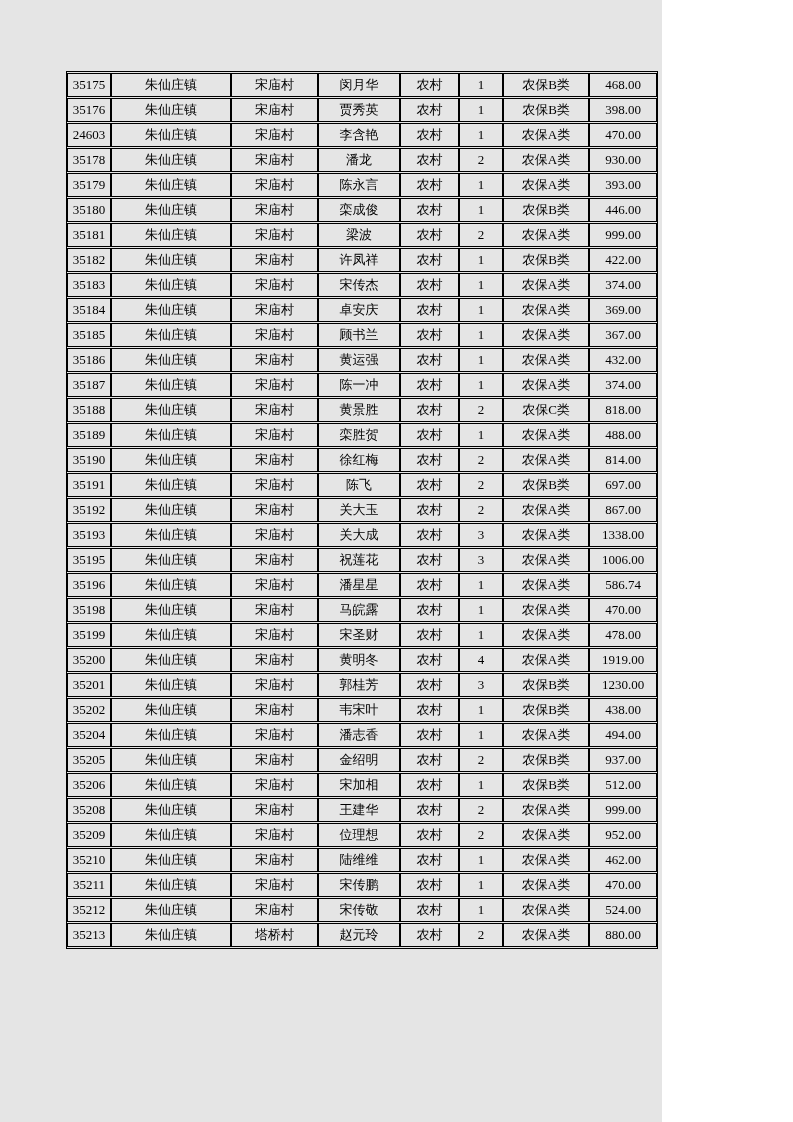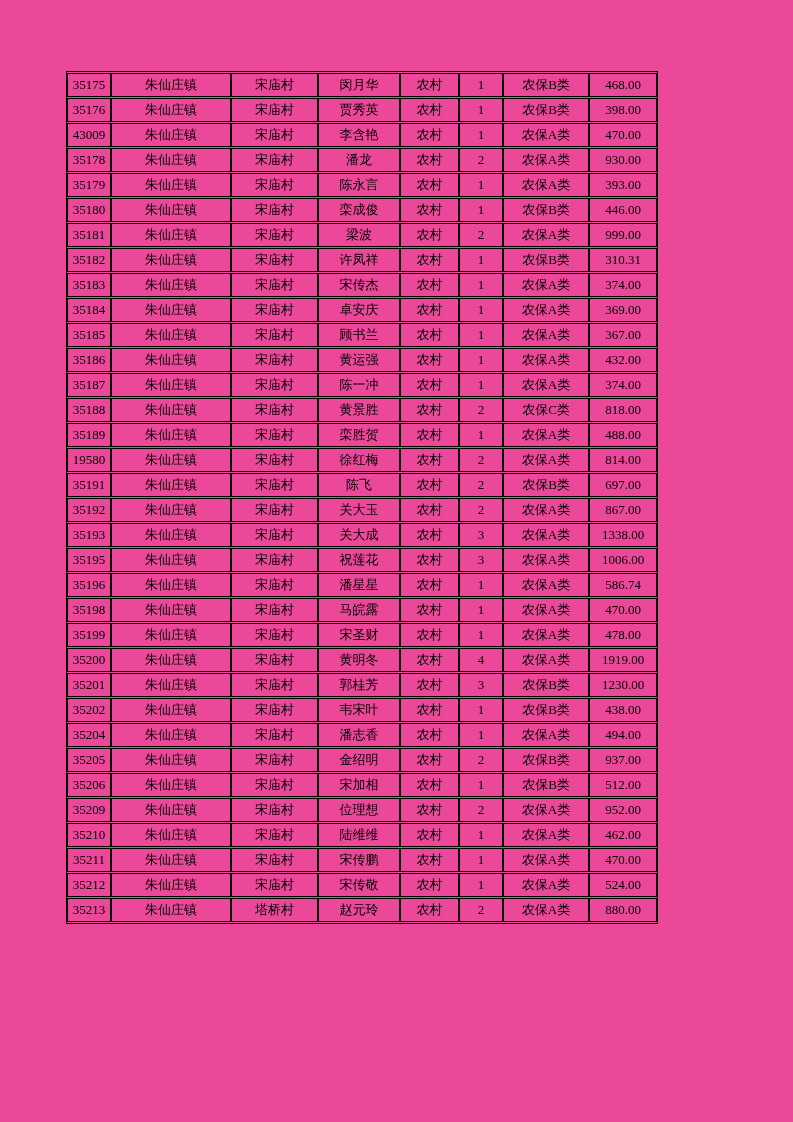--- a/index.html
+++ b/index.html
@@ -2,23 +2,23 @@
 <html><head>
 <meta charset="utf-8">
 <style>
   html, body {
     margin: 0;
     padding: 0;
     background: #ffffff;
   }
   .page {
     position: relative;
-    width: 793px;
+    width: 662px;
     height: 1122px;
-    background: #ec4899;
+    background: #e5e5e5;
     overflow: hidden;
     font-family: "Liberation Serif", "DejaVu Serif", serif;
     color: #000000;
   }
   table.benefits-table {
     position: absolute;
     left: 66px;
     top: 71px;
     border-collapse: separate;
     border-spacing: 0 1px;
@@ -77,21 +77,21 @@
     <td>35176</td>
     <td>朱仙庄镇</td>
     <td>宋庙村</td>
     <td>贾秀英</td>
     <td>农村</td>
     <td>1</td>
     <td>农保B类</td>
     <td>398.00</td>
   </tr>
         <tr>
-    <td>43009</td>
+    <td>24603</td>
     <td>朱仙庄镇</td>
     <td>宋庙村</td>
     <td>李含艳</td>
     <td>农村</td>
     <td>1</td>
     <td>农保A类</td>
     <td>470.00</td>
   </tr>
         <tr>
     <td>35178</td>
@@ -134,21 +134,21 @@
     <td>999.00</td>
   </tr>
         <tr>
     <td>35182</td>
     <td>朱仙庄镇</td>
     <td>宋庙村</td>
     <td>许凤祥</td>
     <td>农村</td>
     <td>1</td>
     <td>农保B类</td>
-    <td>310.31</td>
+    <td>422.00</td>
   </tr>
         <tr>
     <td>35183</td>
     <td>朱仙庄镇</td>
     <td>宋庙村</td>
     <td>宋传杰</td>
     <td>农村</td>
     <td>1</td>
     <td>农保A类</td>
     <td>374.00</td>
@@ -207,21 +207,21 @@
     <td>35189</td>
     <td>朱仙庄镇</td>
     <td>宋庙村</td>
     <td>栾胜贺</td>
     <td>农村</td>
     <td>1</td>
     <td>农保A类</td>
     <td>488.00</td>
   </tr>
         <tr>
-    <td>19580</td>
+    <td>35190</td>
     <td>朱仙庄镇</td>
     <td>宋庙村</td>
     <td>徐红梅</td>
     <td>农村</td>
     <td>2</td>
     <td>农保A类</td>
     <td>814.00</td>
   </tr>
         <tr>
     <td>35191</td>
@@ -345,20 +345,30 @@
   </tr>
         <tr>
     <td>35206</td>
     <td>朱仙庄镇</td>
     <td>宋庙村</td>
     <td>宋加相</td>
     <td>农村</td>
     <td>1</td>
     <td>农保B类</td>
     <td>512.00</td>
+  </tr>
+        <tr>
+    <td>35208</td>
+    <td>朱仙庄镇</td>
+    <td>宋庙村</td>
+    <td>王建华</td>
+    <td>农村</td>
+    <td>2</td>
+    <td>农保A类</td>
+    <td>999.00</td>
   </tr>
         <tr>
     <td>35209</td>
     <td>朱仙庄镇</td>
     <td>宋庙村</td>
     <td>位理想</td>
     <td>农村</td>
     <td>2</td>
     <td>农保A类</td>
     <td>952.00</td>

